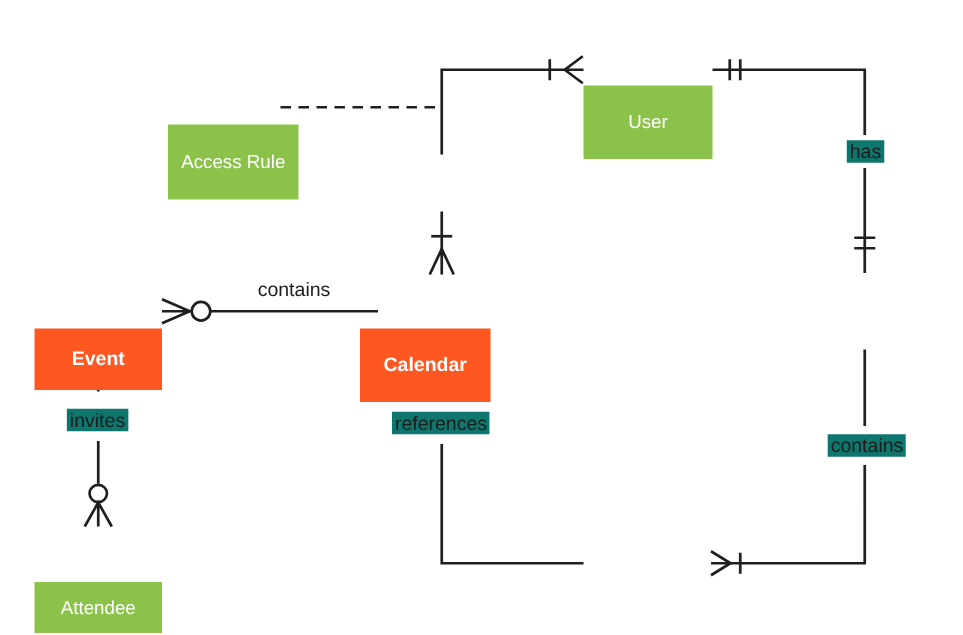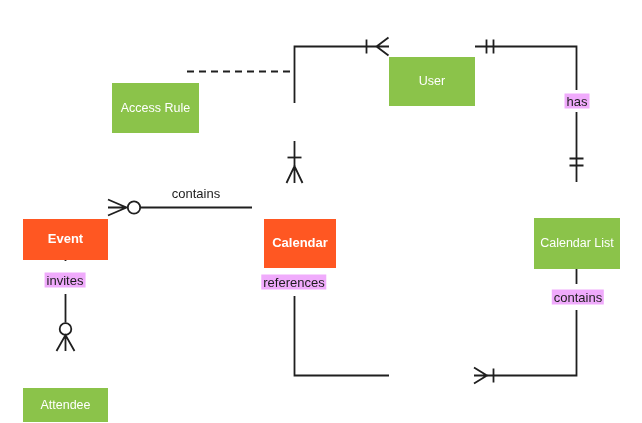--- a/index.html
+++ b/index.html
@@ -43,21 +43,21 @@
     background: #8BC34A;
     font-size: 12.5px;
     font-weight: 400;
   }
   .rel-label {
     position: absolute;
     transform: translate(-50%, -50%);
     font-size: 13px;
     color: #1c1c1c;
     white-space: nowrap;
-    background: #f0abfc;
+    background: #0f766e;
     padding: 0 2px;
   }
 </style>
 </head>
 <body>
 
 <div class="canvas">
 
   <svg class="wires" viewBox="0 0 642 423" fill="none" stroke="#1f1f1f" stroke-width="1.8" stroke-linecap="butt">
 
@@ -107,23 +107,22 @@
       <path d="M187,71.5 H294" stroke-dasharray="7 5"></path>
     </g>
   </svg>
 
   <div class="entity green" style="left:112px; top:47px; width:87px; height:50px">Access Rule</div>
 
   <div class="entity green" style="left:389px; top:21px; width:86px; height:49px">User</div>
 
   <div class="entity orange" style="left:23px; top:183px; width:85px; height:41px">Event</div>
 
-  <div class="entity orange" style="left:264px; top:183px; width:72px; height:49px">Calendar</div>
+  <div class="entity orange" style="left:240px; top:183px; width:87px; height:49px">Calendar</div>
 
-  <div class="entity green" style="left:534px; top:182px; width:86px; height:51px">Calendar List</div>
 
   <div class="entity green" style="left:23px; top:352px; width:85px; height:34px">Attendee</div>
 
 
 
   <div class="rel-label" style="left:577px; top:101px">has</div>
 
   <div class="rel-label" style="left:196px; top:193px; background:transparent">contains</div>
 
   <div class="rel-label" style="left:65px; top:280px">invites</div>

